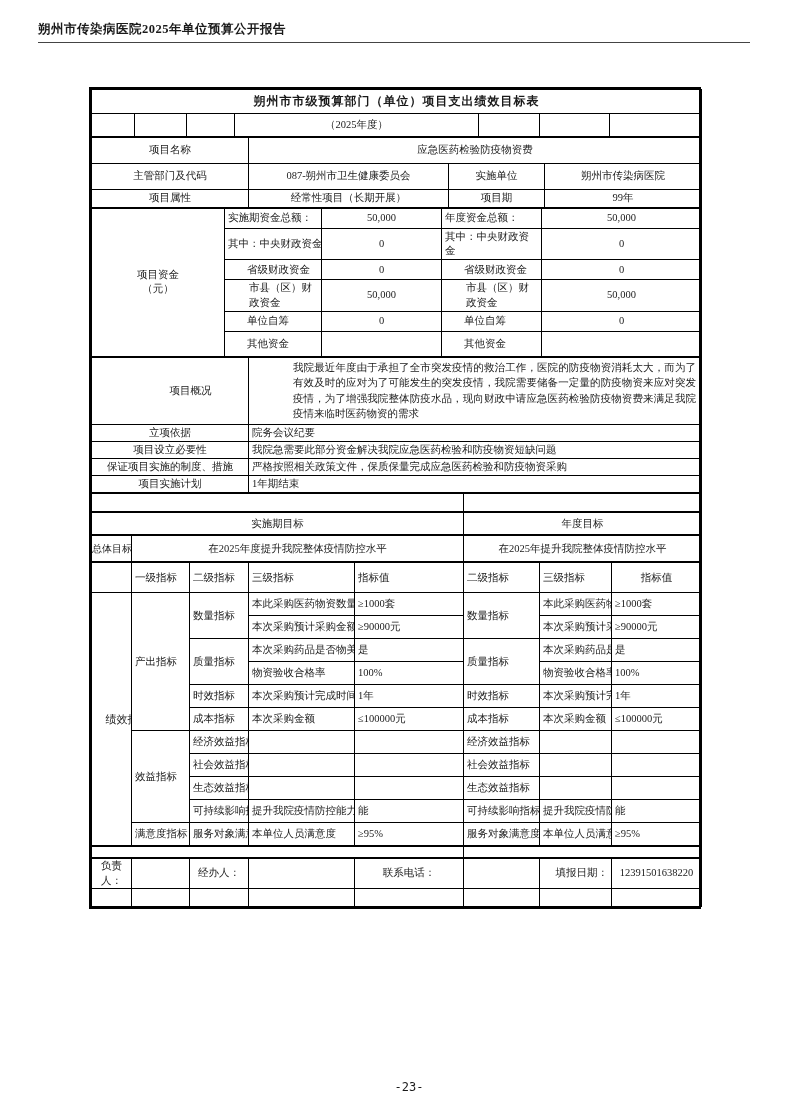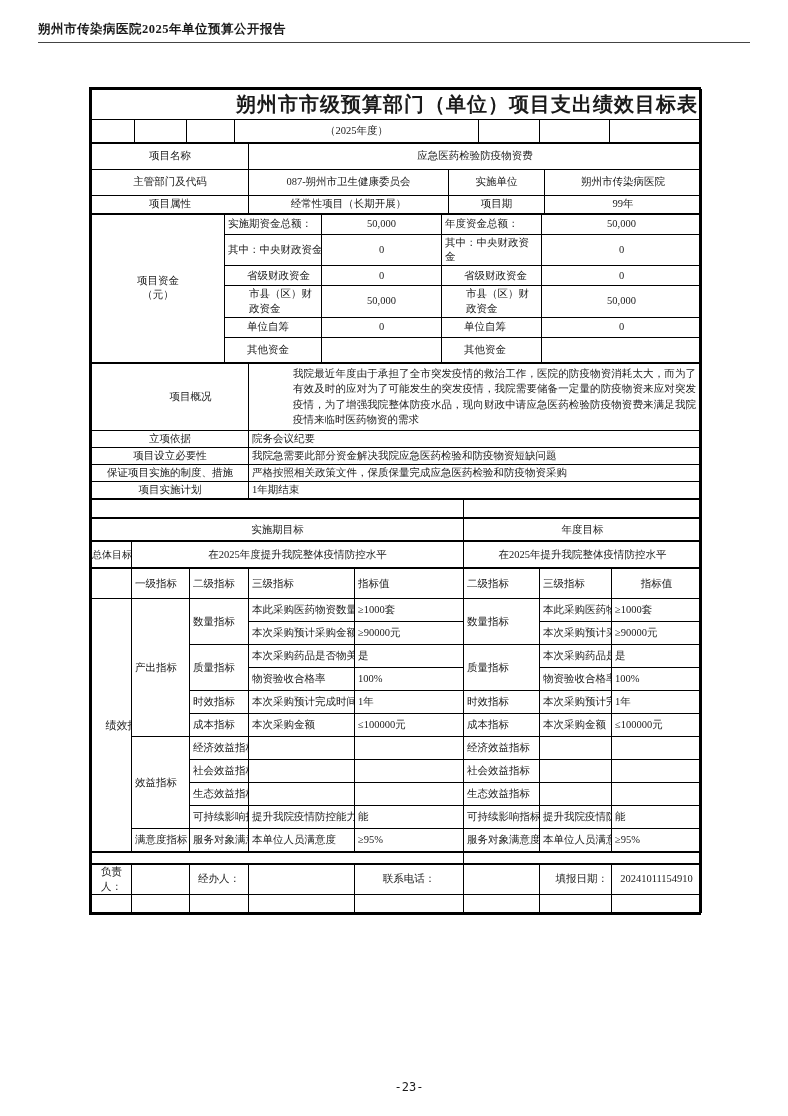--- a/index.html
+++ b/index.html
@@ -24,21 +24,21 @@
   table { width: 100%; border-collapse: collapse; table-layout: fixed; }
   td {
     border: 1px solid #000; font-size: 10.5px; line-height: 1.35;
     padding: 1px 3px; overflow: hidden; vertical-align: middle;
     word-break: break-all;
   }
   .ac { text-align: center; }
   .al { text-align: left; }
   .ar { text-align: right; }
   .nw { white-space: nowrap; }
-  .title-cell { font-size: 20px; font-weight: bold; letter-spacing: 1px; height: 24px; text-align: right; }
+  .title-cell { font-size: 12px; font-weight: bold; letter-spacing: 1px; height: 24px; }
   .subtitle-row td { height: 23px; }
   .info-row td { height: 26px; }
   .info-row-s td { height: 18px; margin-left: 34px; }
   .fund-row td { height: 20px; }
   .fund-row-t td { height: 25px; }
   .ind { padding-left: 22px; }
   .ind-s { padding-left: 24px; }
   .sum-big td { height: 50px; padding-left: 44px; }
   .sum-row td { height: 17px; }
   .sum-text { text-align: justify; line-height: 15.5px; padding: 2px 5px; }
@@ -385,21 +385,21 @@
       </colgroup>
     <tbody>
         <tr class="bottom-row">
       <td class="ac resp-cell">负责人：</td>
       <td></td>
       <td class="ac nw">经办人：</td>
       <td></td>
       <td class="ac nw">联系电话：</td>
       <td></td>
       <td class="ar nw">填报日期：</td>
-      <td class="ac nw">20241011154910</td>
+      <td class="ac nw">12391501638220</td>
     </tr>
     <tr class="last-row">
       <td></td>
       <td></td>
       <td></td>
       <td></td>
       <td></td>
       <td></td>
       <td></td>
       <td></td>

